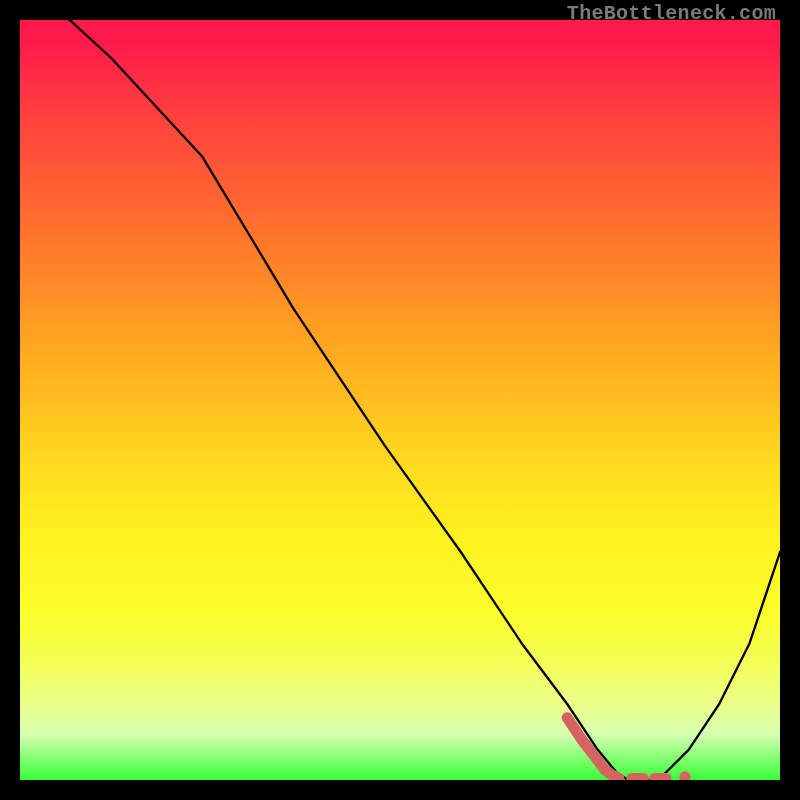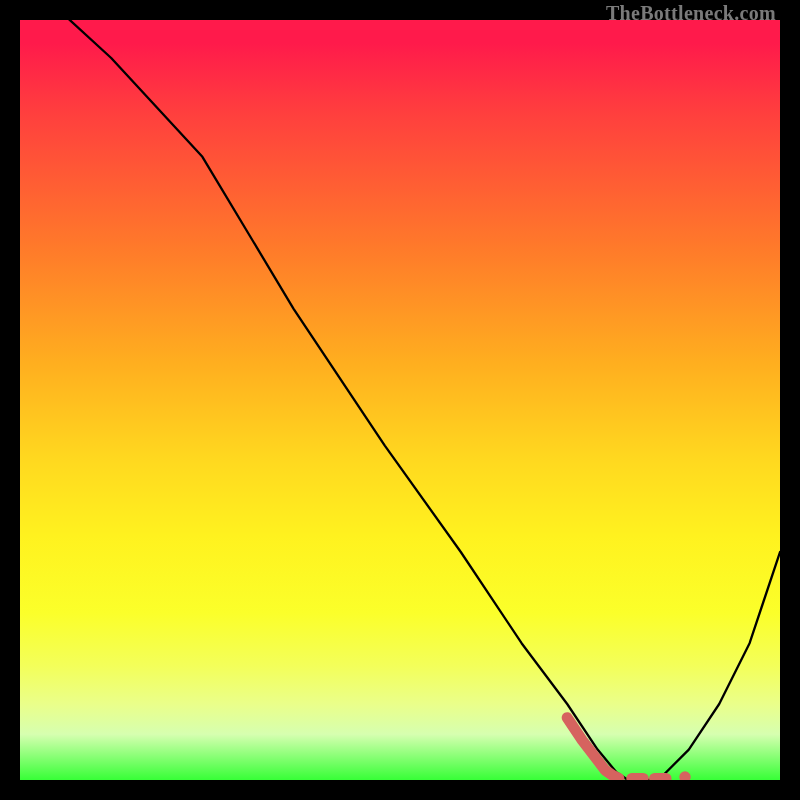--- a/index.html
+++ b/index.html
@@ -39,21 +39,21 @@
   svg.lines {
     position: absolute;
     inset: 0;
     width: 100%;
     height: 100%;
   }
   .attr {
     position: absolute;
     top: 2px;
     right: 24px;
-    font-family: Liberation Serif, serif;
+    font-family: Liberation Mono, monospace;
     font-size: 20px;
     font-weight: bold;
     color: #7a7a7a;
     letter-spacing: 0.3px;
     user-select: none;
   }
 </style>
 </head>
 <body>
 

